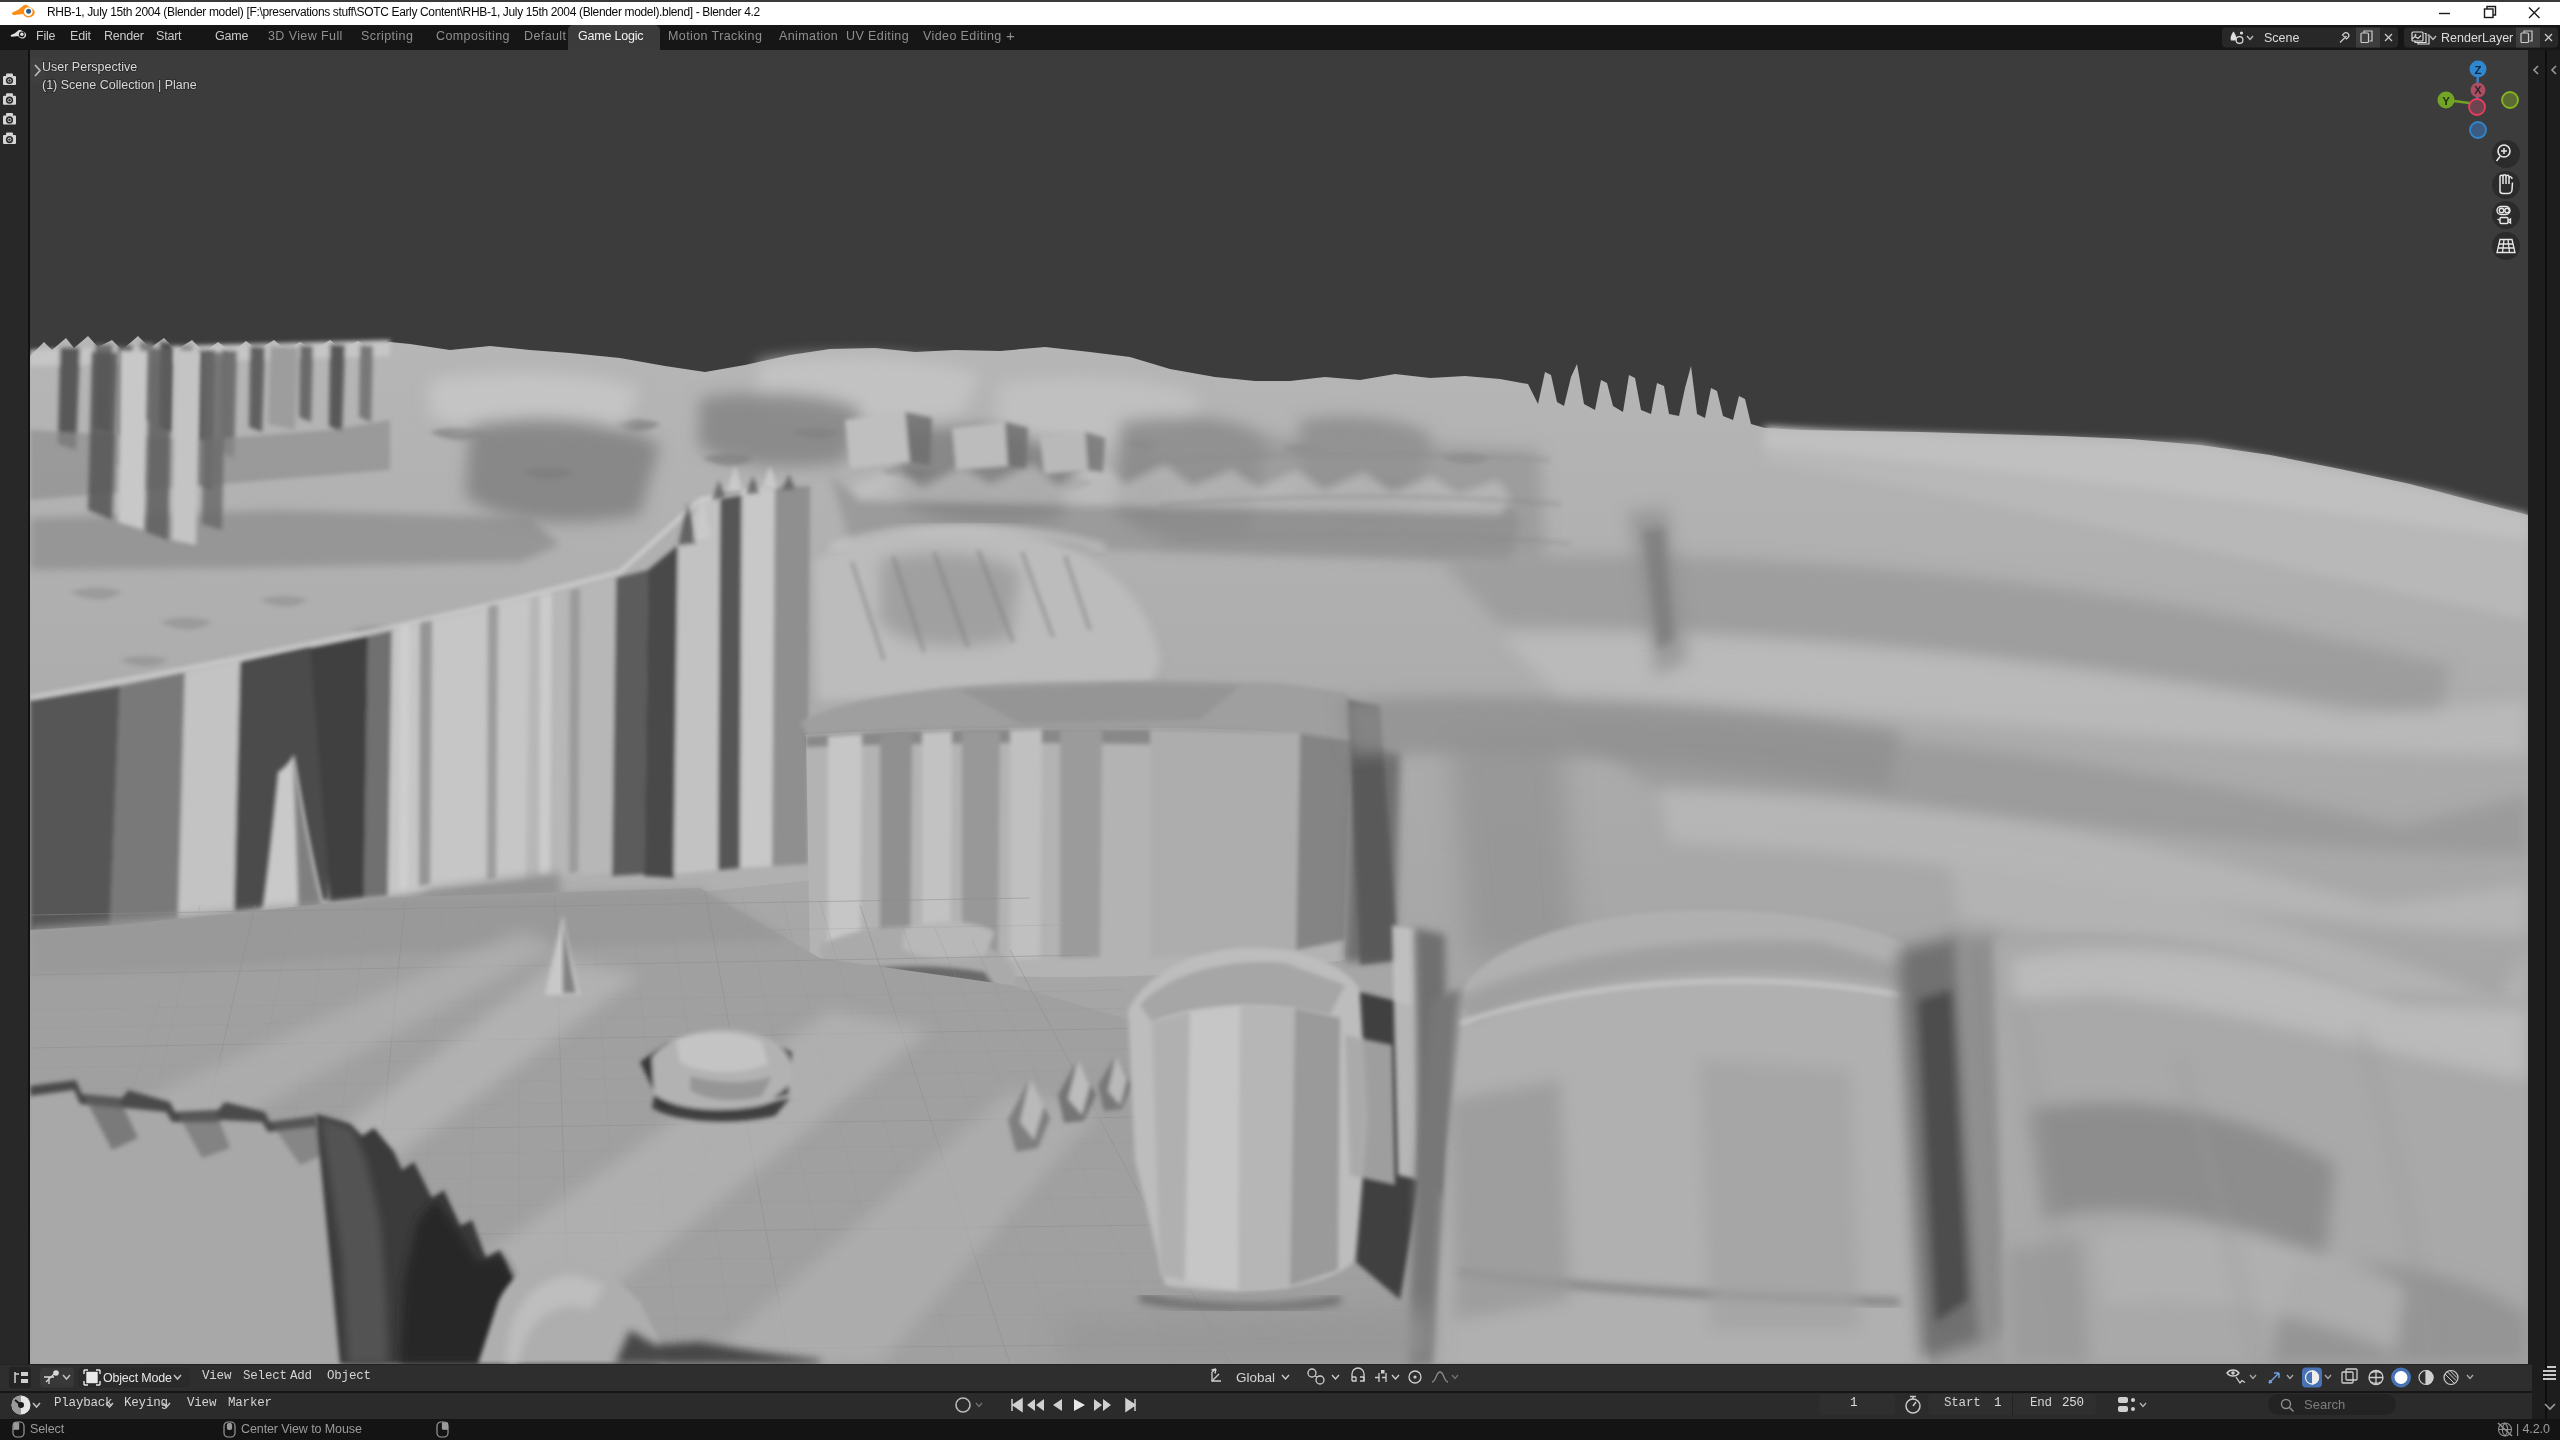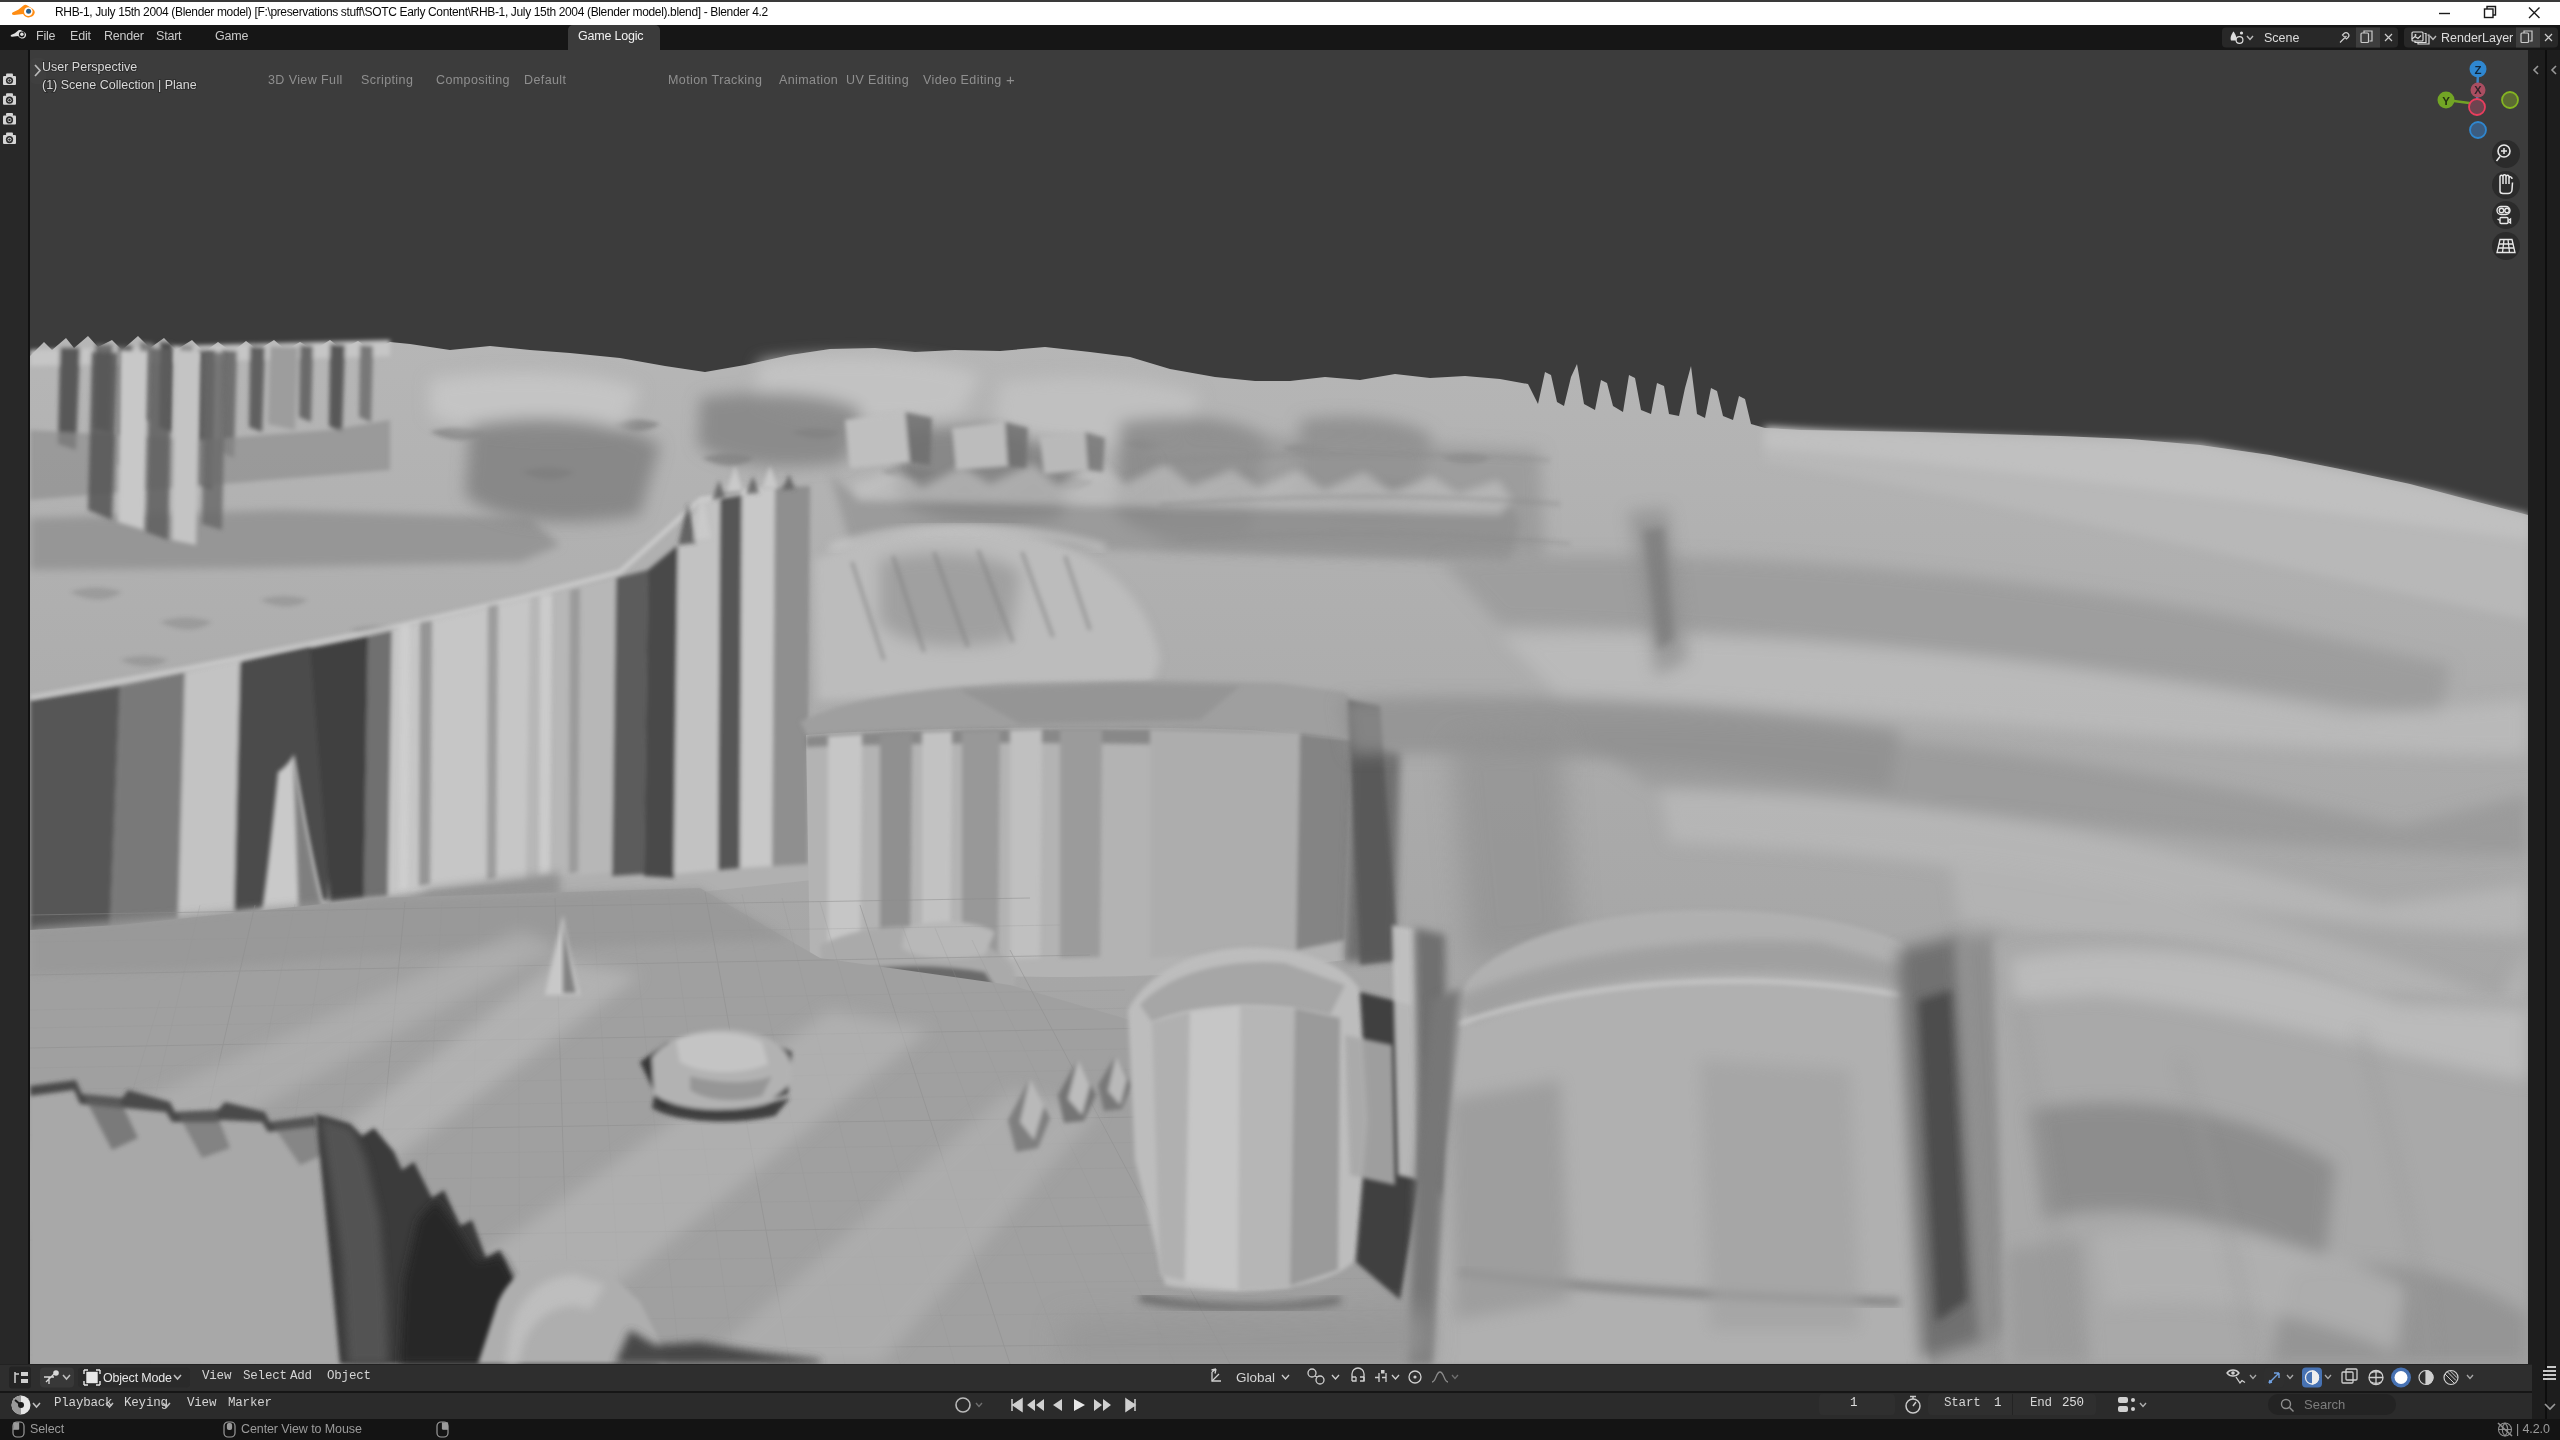--- a/index.html
+++ b/index.html
@@ -1,22 +1,22 @@
 <!DOCTYPE html>
 <html><head>
 <meta charset="utf-8">
 <style>
   html,body{margin:0;padding:0;width:2560px;height:1440px;overflow:hidden;background:#101010;
     font-family:"Liberation Sans",sans-serif;-webkit-font-smoothing:antialiased;}
   .abs{position:absolute;}
   #titlebar{left:0;top:0;width:2560px;height:25px;background:#ffffff;border-top:2px solid #3a3a3a;box-sizing:border-box;}
-  #titletext{left:47px;top:5px;font-size:12px;letter-spacing:-0.35px;color:#0a0a0a;margin-left:8px;}
+  #titletext{left:47px;top:5px;font-size:12px;letter-spacing:-0.35px;color:#0a0a0a;}
   #menubar{left:0;top:25px;width:2560px;height:25px;background:#161616;}
   .menuitem{position:absolute;top:5px;font-size:12.5px;letter-spacing:-0.2px;color:#c9c9c9;}
-  .tabitem{position:absolute;top:5px;font-size:12.5px;letter-spacing:0.4px;color:#8f8f8f;margin-top:44px;}
+  .tabitem{position:absolute;top:5px;font-size:12.5px;letter-spacing:0.4px;color:#8f8f8f;}
   #leftstrip{left:0;top:50px;width:30px;height:1314px;background:#282828;border-right:2px solid #111;box-sizing:border-box;}
   #vpheader{left:0;top:1364px;width:2532px;height:27px;background:#2e2e2e;border-top:1px solid #222;box-sizing:border-box;}
   #timeline{left:0;top:1391px;width:2532px;height:28px;background:#2b2b2b;border-top:2px solid #161616;box-sizing:border-box;}
   #statusbar{left:0;top:1419px;width:2560px;height:21px;background:#141414;}
   .hdrtext{position:absolute;font-size:12.5px;letter-spacing:-0.2px;color:#d4d4d4;font-family:Liberation Mono, monospace;}
   .sbtext{position:absolute;font-size:12.5px;letter-spacing:-0.1px;color:#9b9b9b;}
   #rightstrip{left:2528px;top:50px;width:32px;height:1369px;background:#1d1d1d;}
 </style>
 </head>
 <body>

